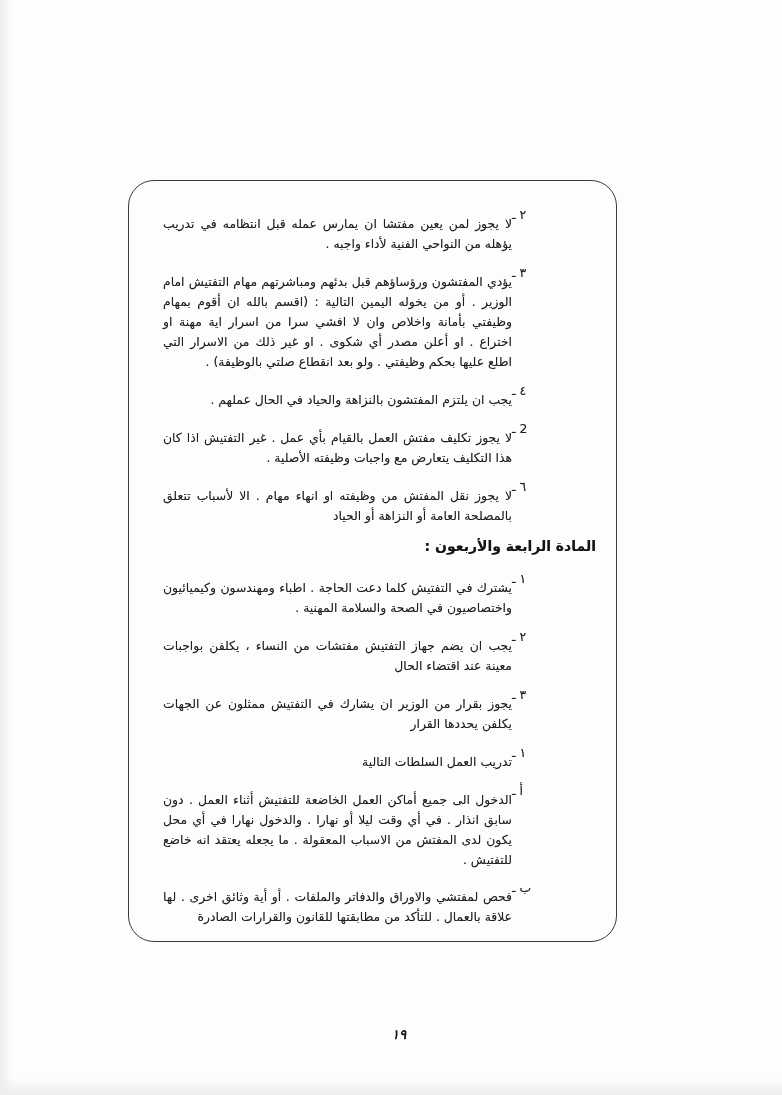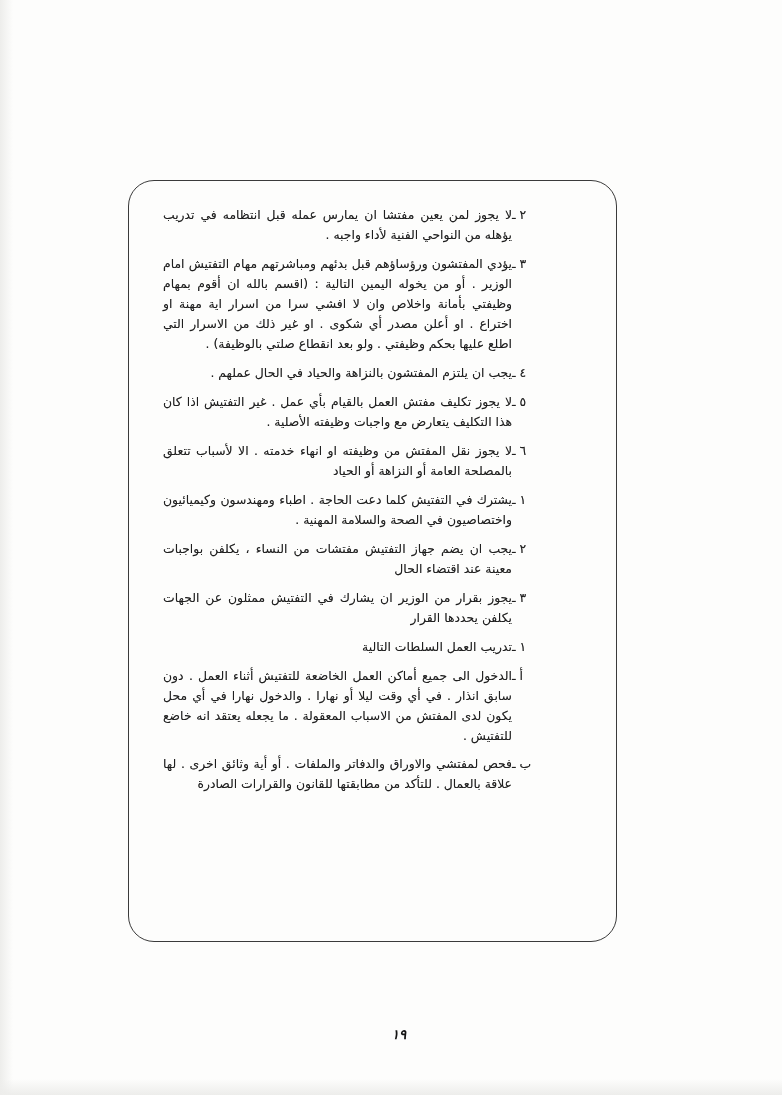--- a/index.html
+++ b/index.html
@@ -20,21 +20,21 @@
   .heading{
     font-weight:bold;font-size:14px;line-height:22px;color:#141414;
     margin:8px 0 12px 0;text-shadow:0 0 .4px rgba(0,0,0,.45);
   }
   .item{
     display:flex;direction:rtl;margin:0 50px 9px 0;
     font-size:12.4px;line-height:20px;
     text-shadow:0 0 .3px rgba(0,0,0,.35);
   }
   .item .marker{flex:0 0 34px;text-align:left;white-space:nowrap;}
-  .item .text{flex:1;text-align:justify;}
+  .item .text{flex:1;text-align:justify;margin-top:9px;}
   .powers .item{margin-bottom:8px;}
   .page-num{
     position:absolute;top:1026px;left:8px;width:100%;text-align:center;
     font-size:13.5px;font-weight:bold;letter-spacing:1px;color:#141414;font-style:italic;
   }
 </style>
 </head>
 <body>
 
 <div class="frame">
@@ -48,29 +48,30 @@
     <span class="marker">٣ ـ</span>
     <span class="text">يؤدي المفتشون ورؤساؤهم قبل بدئهم ومباشرتهم مهام التفتيش امام الوزير . أو من يخوله اليمين التالية : (اقسم بالله ان أقوم بمهام وظيفتي بأمانة واخلاص وان لا افشي سرا من اسرار اية مهنة او اختراع . او أعلن مصدر أي شكوى . او غير ذلك من الاسرار التي اطلع عليها بحكم وظيفتي . ولو بعد انقطاع صلتي بالوظيفة) .</span>
   </div>
 
   <div class="item">
     <span class="marker">٤ ـ</span>
     <span class="text">يجب ان يلتزم المفتشون بالنزاهة والحياد في الحال عملهم .</span>
   </div>
 
   <div class="item">
-    <span class="marker">٥ ـ</span>
+    <span class="marker">2 ـ</span>
     <span class="text">لا يجوز تكليف مفتش العمل بالقيام بأي عمل . غير التفتيش اذا كان هذا التكليف يتعارض مع واجبات وظيفته الأصلية .</span>
   </div>
 
   <div class="item">
     <span class="marker">٦ ـ</span>
-    <span class="text">لا يجوز نقل المفتش من وظيفته او انهاء خدمته . الا لأسباب تتعلق بالمصلحة العامة أو النزاهة أو الحياد</span>
+    <span class="text">لا يجوز نقل المفتش من وظيفته او انهاء مهام . الا لأسباب تتعلق بالمصلحة العامة أو النزاهة أو الحياد</span>
   </div>
 
+  <div class="heading">المادة الرابعة والأربعون :</div>
 
   <div class="item">
     <span class="marker">١ ـ</span>
     <span class="text">يشترك في التفتيش كلما دعت الحاجة . اطباء ومهندسون وكيميائيون واختصاصيون في الصحة والسلامة المهنية .</span>
   </div>
 
   <div class="item">
     <span class="marker">٢ ـ</span>
     <span class="text">يجب ان يضم جهاز التفتيش مفتشات من النساء ، يكلفن بواجبات معينة عند اقتضاء الحال</span>
   </div>

